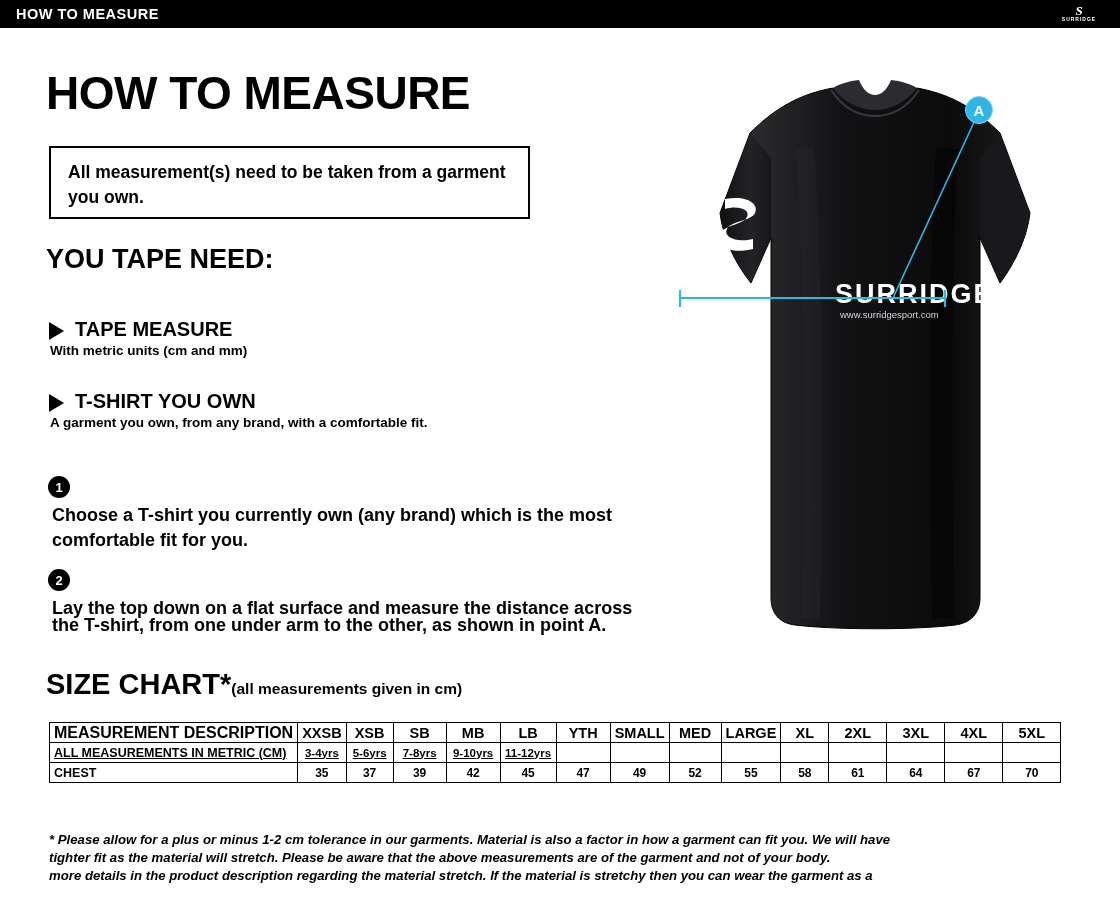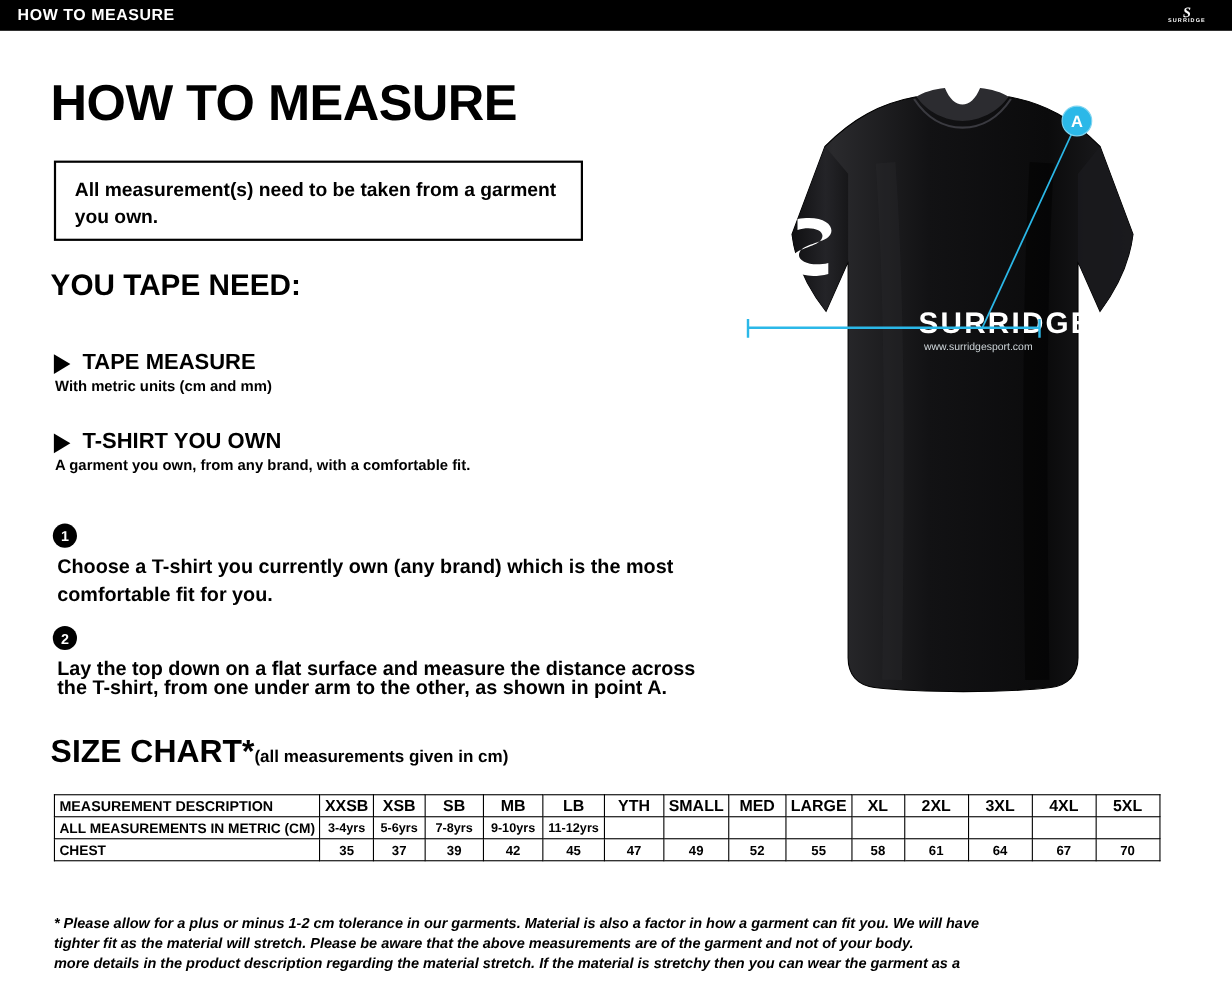--- a/index.html
+++ b/index.html
@@ -131,23 +131,23 @@
     font-weight:bold;
     font-size:12px;
     white-space:nowrap;
   }
   table.sizechart tr.hdr td {
     font-size:14.5px; font-weight:bold;
   }
   table.sizechart td.desc {
     text-align:left; width:232px;
   }
-  table.sizechart tr.hdr td.desc { font-size:13px; }
+  table.sizechart tr.hdr td.desc { font-size:16px; }
   table.sizechart tr.metric td.desc { font-size:12.5px; }
-  table.sizechart tr.metric td { font-size:11.5px; }
+  table.sizechart tr.metric td { font-size:11.5px;text-decoration:underline; }
   table.sizechart tr.chest td.desc { font-size:12.5px; }
 
   .footnote {
     position:absolute; left:49px; top:803px; width:1020px;
     font-size:13.2px; font-weight:bold; font-style:italic;
     line-height:18px;
   }
 </style>
 </head>
 <body>

